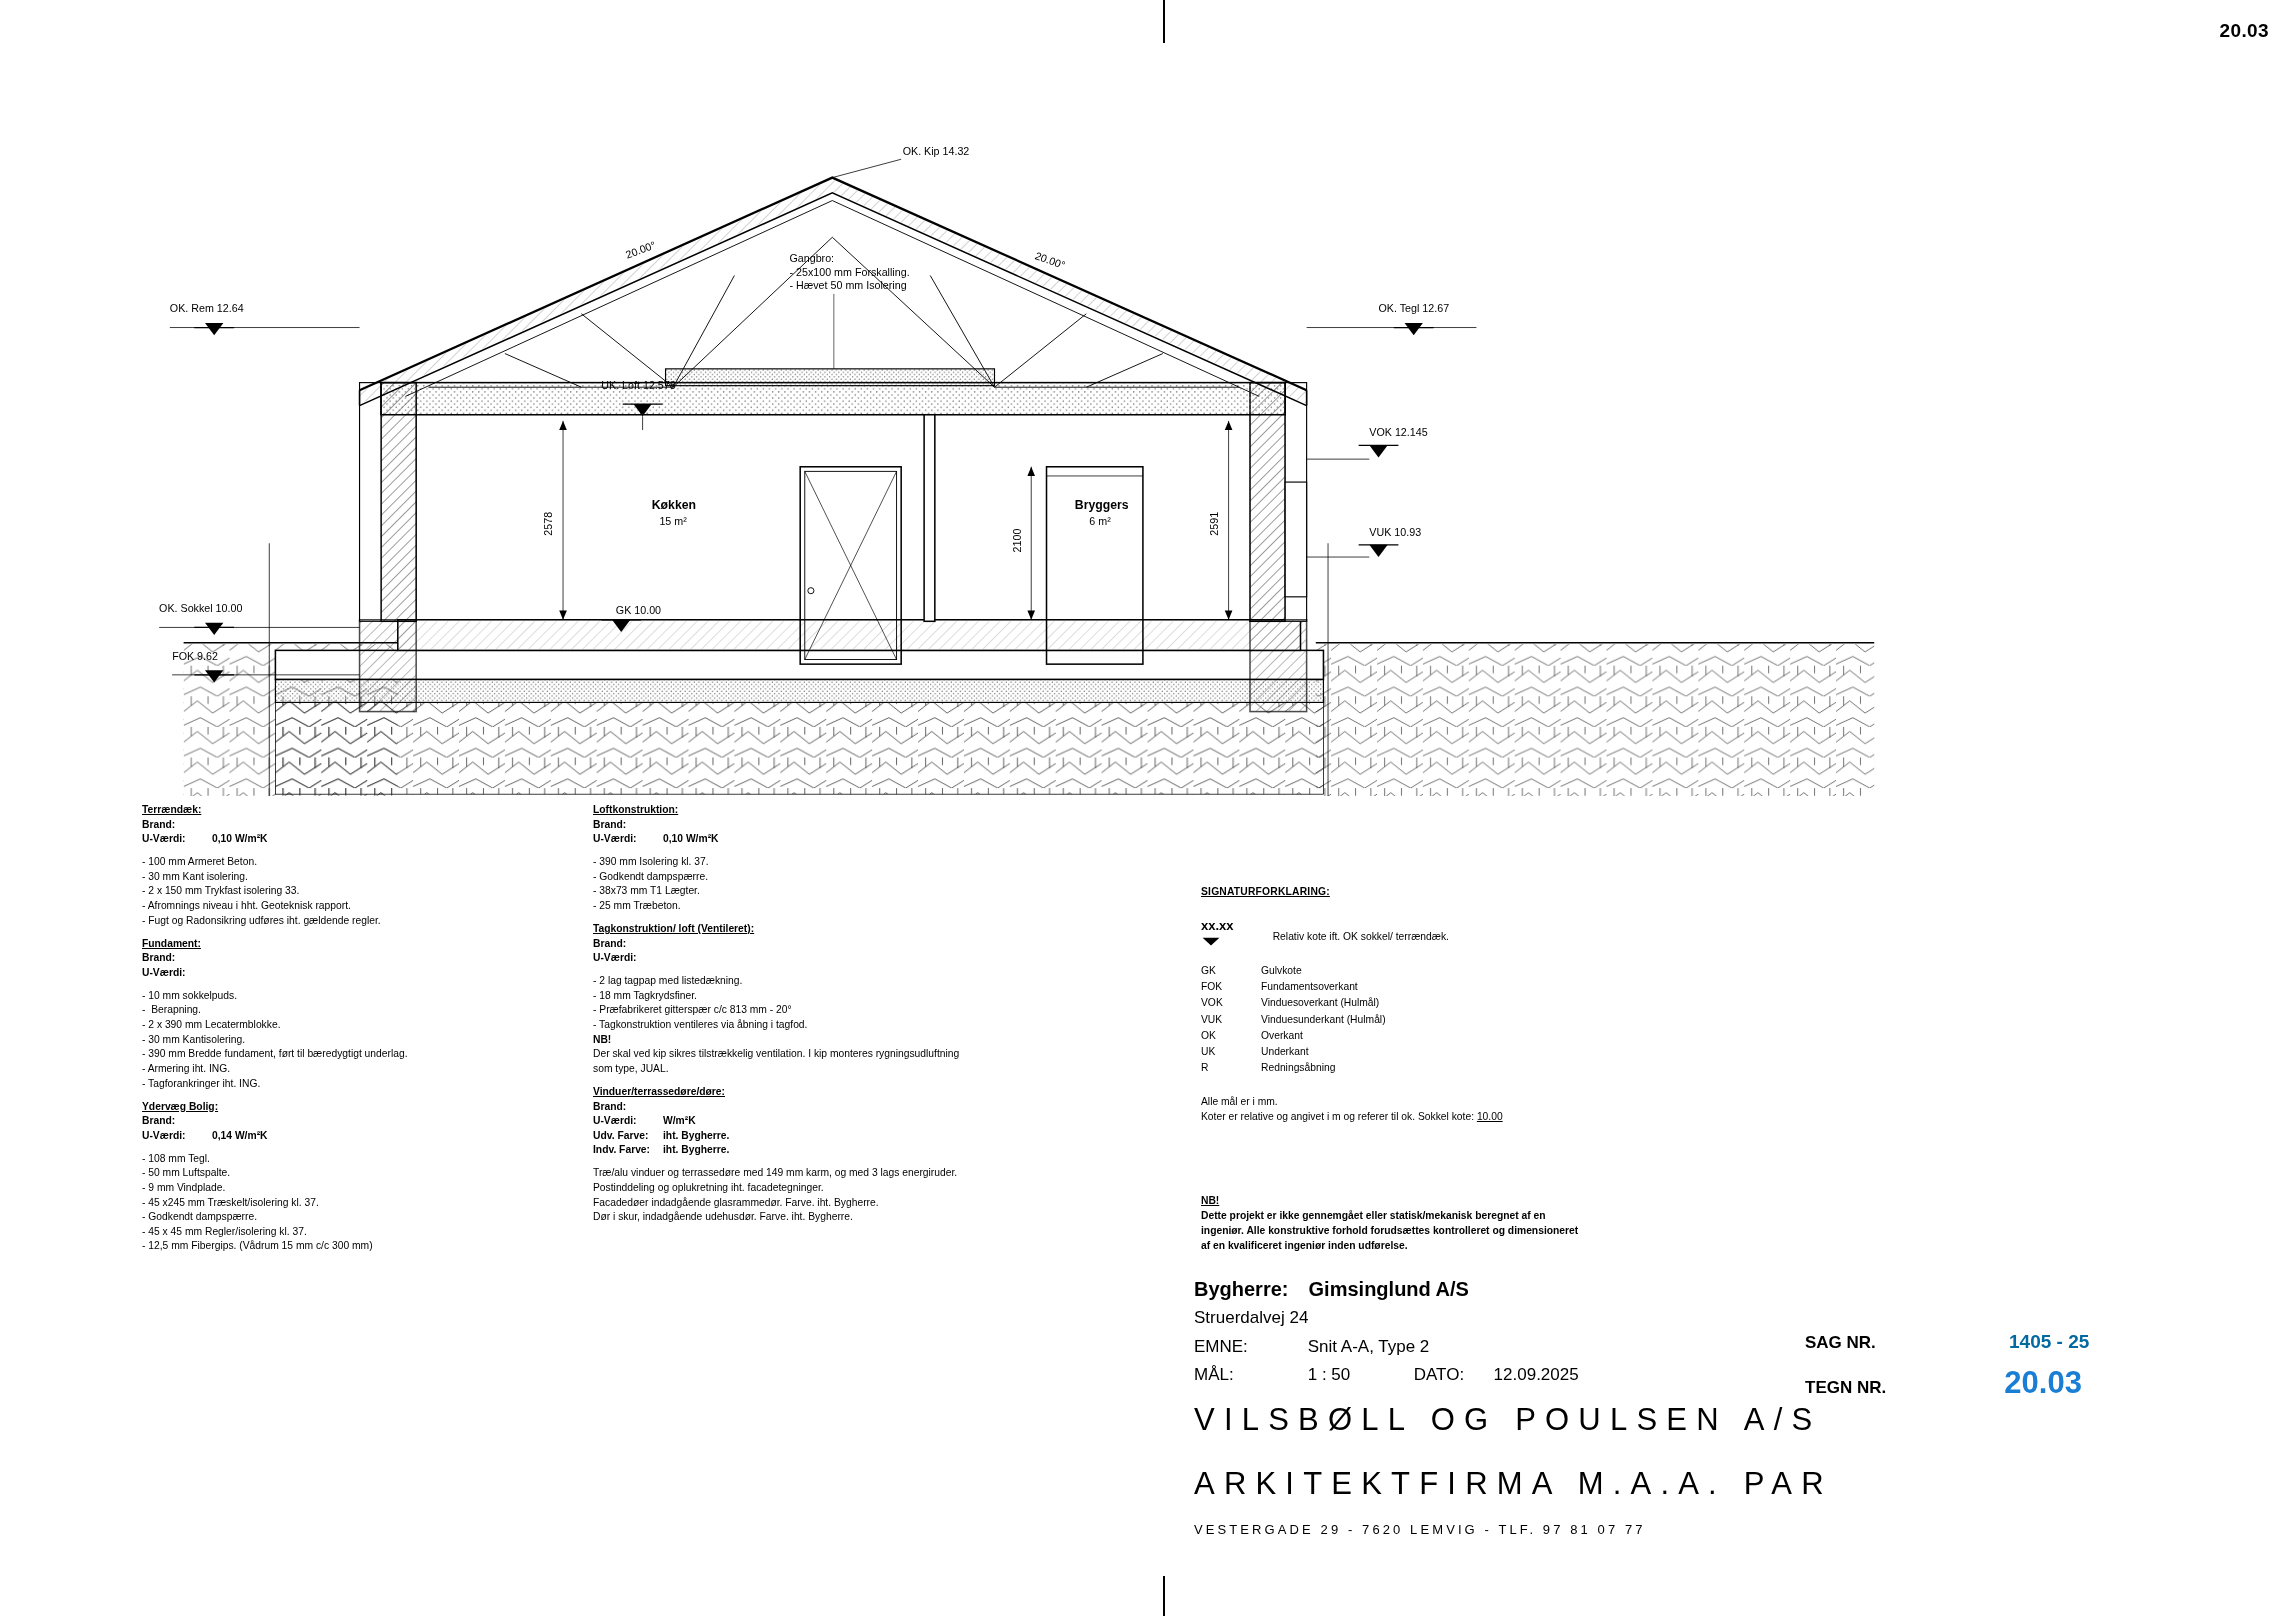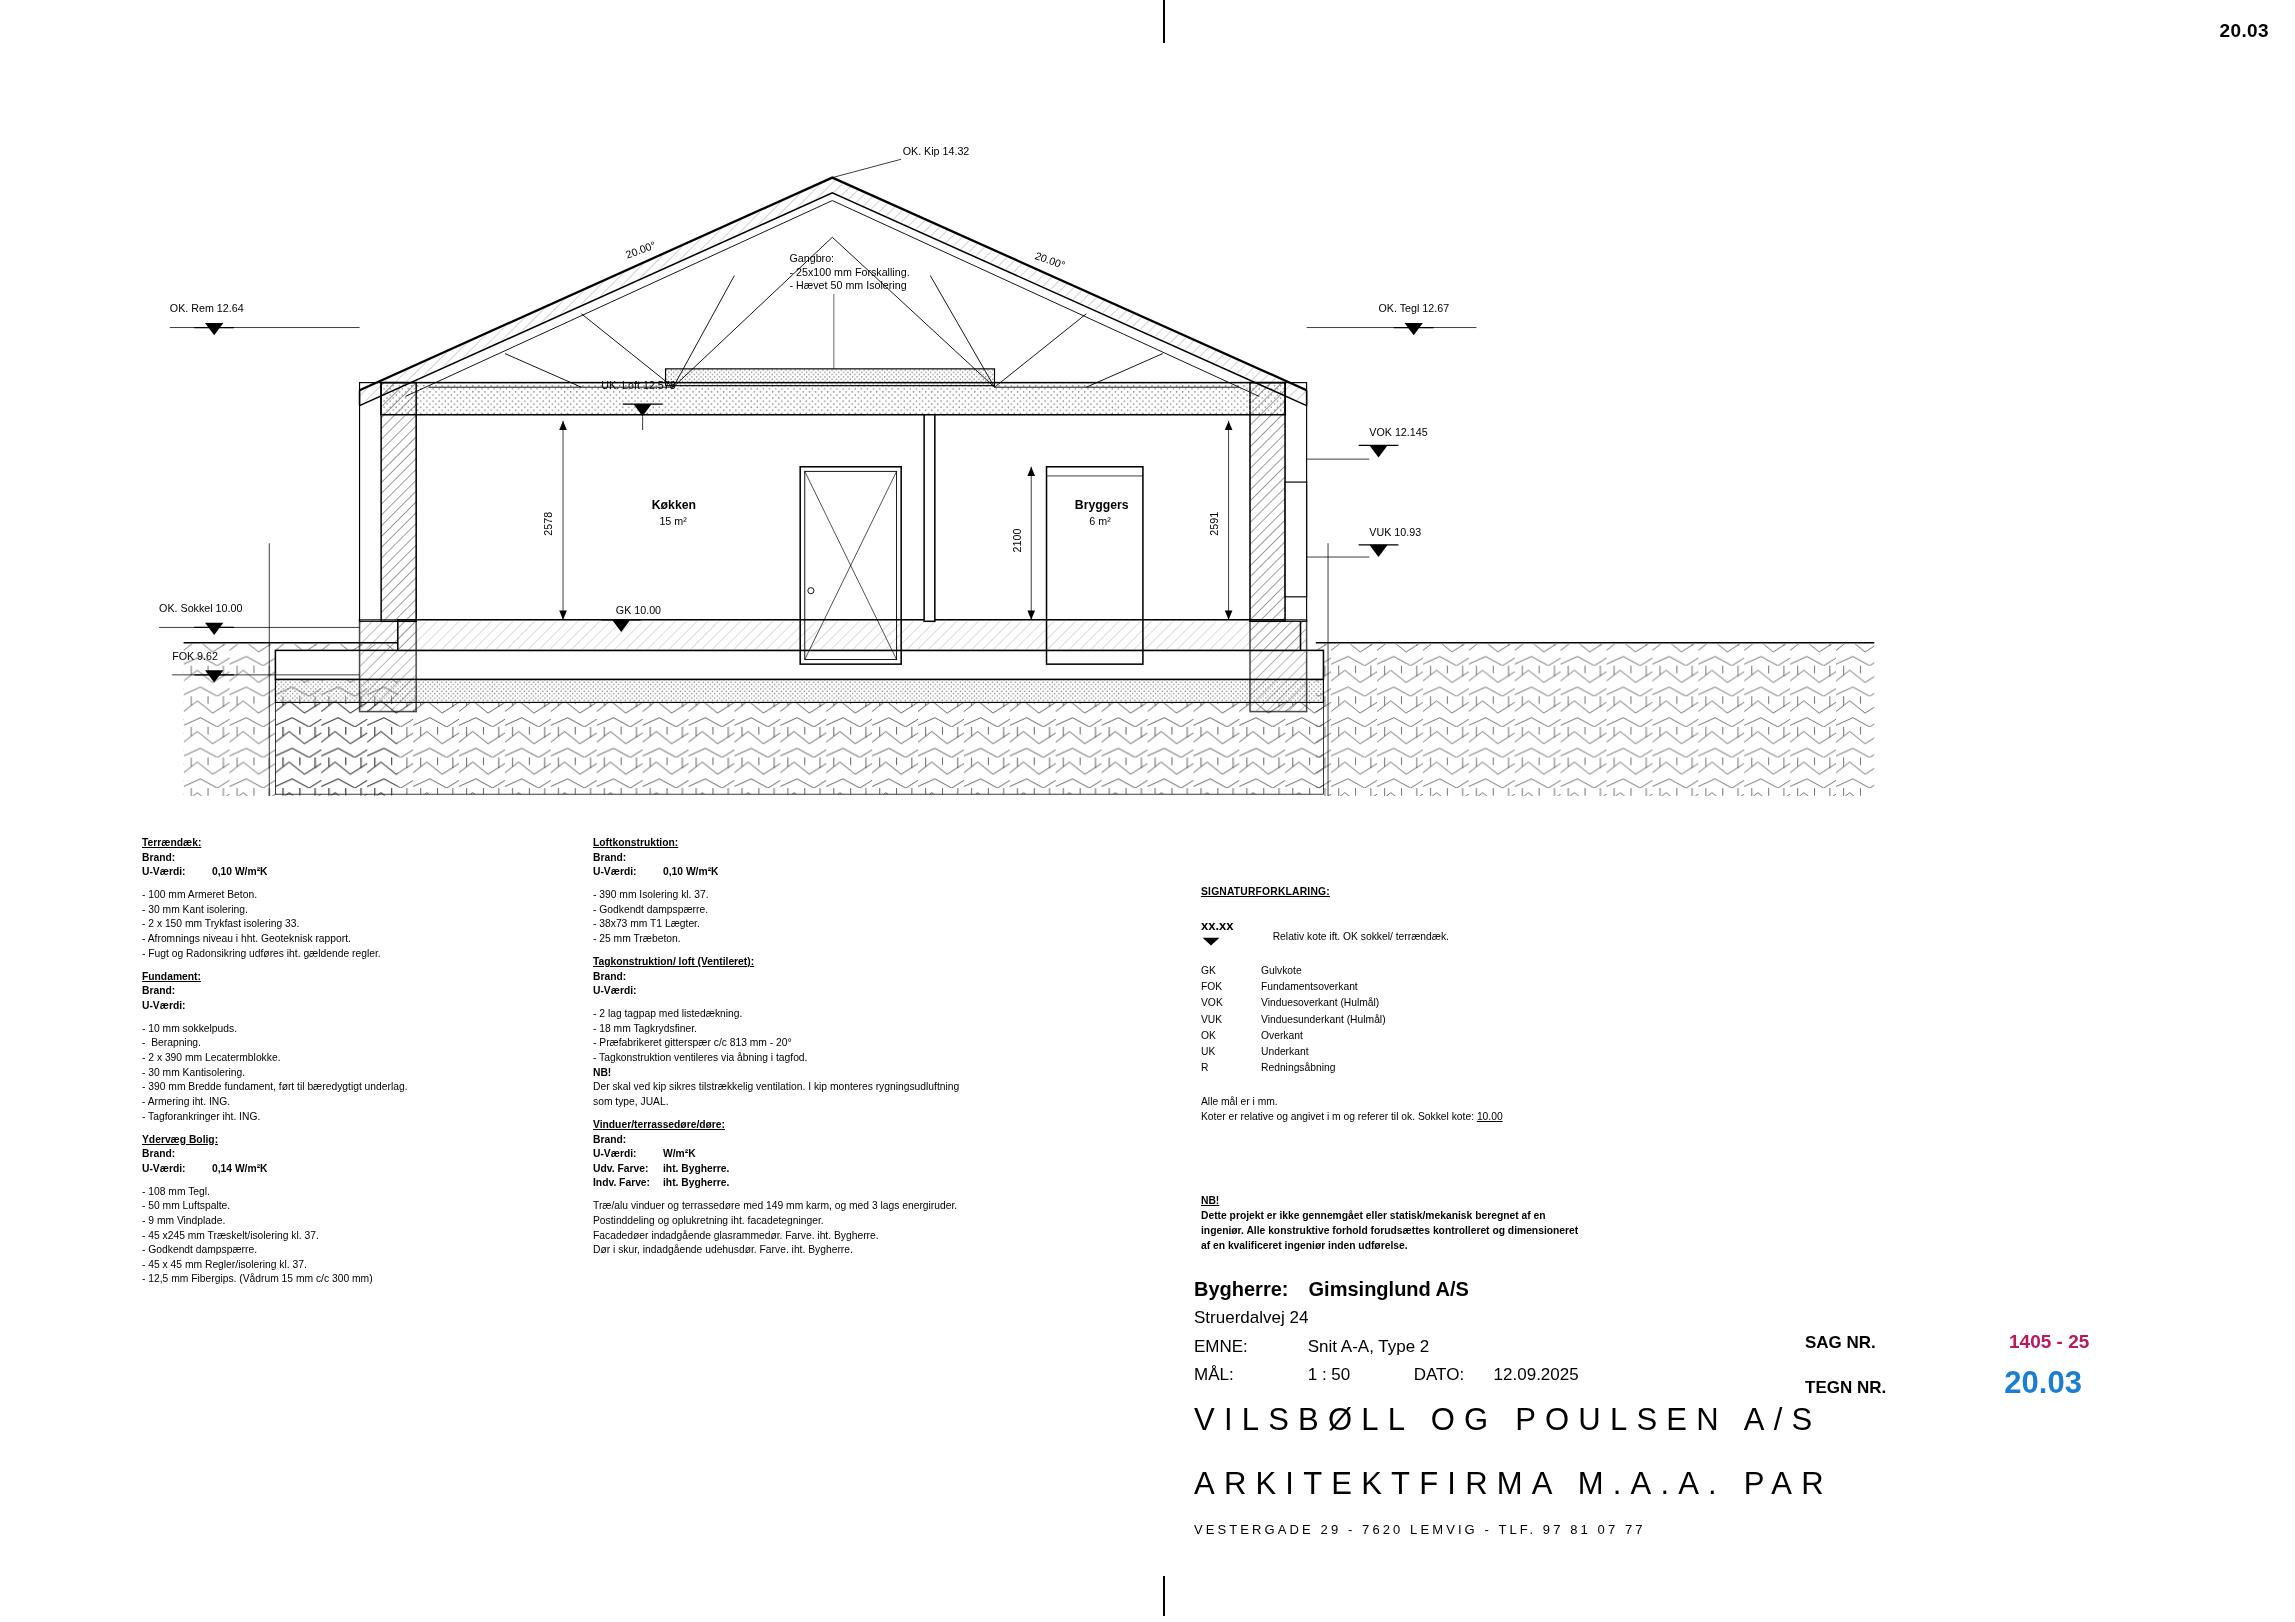--- a/index.html
+++ b/index.html
@@ -7,21 +7,21 @@
   .sheet{position:absolute;inset:0;}
 
   
   .sheet-no{position:absolute;right:26px;top:20px;font-size:19px;font-weight:bold;letter-spacing:0.4px;}
 
   
   .drawing{position:absolute;left:0;top:84px;width:2295px;height:712px;}
   svg{display:block;}
 
   
-  .notes{position:absolute;left:0;top:836px;width:2295px;height:474px;}
+  .notes{position:absolute;left:0;top:803px;width:2295px;height:474px;}
   .col{position:absolute;font-size:10.3px;line-height:1.42;}
   .col .h{font-weight:bold;text-decoration:underline;font-size:10.3px;}
   .col .b{font-weight:bold;}
   .col .sp{height:8.4px;}
   .kv{display:flex;}
   .kv .k{width:70px;font-weight:bold;}
   .kv .v{font-weight:bold;}
   .lines div{white-space:pre;}
 
   
@@ -36,21 +36,21 @@
 
   
   .title-block{position:absolute;left:1194px;top:1278px;width:1087px;}
   .tb-bygherre{font-size:20px;font-weight:bold;margin-bottom:6.9px;}
   .tb-bygherre .lbl{display:inline-block;width:109px;}
   .tb-addr{font-size:17px;margin-bottom:9.2px;}
   .tb-line{font-size:17px;margin-bottom:7.7px;position:relative;}
   .tb-line .lbl{display:inline-block;width:109px;}
   .tb-right{position:absolute;right:0;top:1331px;width:490px;}
   .sagnr-row{display:flex;align-items:baseline;gap:15.3px;font-size:17px;font-weight:bold;}
-  .sagnr-val{color:#be185d;font-size:19px;font-weight:bold;}
+  .sagnr-val{color:#0369a1;font-size:19px;font-weight:bold;}
   .tegnnr-val{color:#1a7fd4;font-size:31px;font-weight:bold;line-height:1;}
   .firm1{font-size:31px;letter-spacing:9.2px;font-weight:400;margin-top:17px;}
   .firm2{font-size:31px;letter-spacing:9.2px;font-weight:400;margin-top:28px;}
   .firm3{font-size:13px;letter-spacing:3.1px;margin-top:20px;}
   .divider{position:absolute;left:1163px;top:1576px;width:1.5px;height:40px;background:#000;}
   .divider-top{position:absolute;left:1163px;top:0;width:1.5px;height:43px;background:#000;}
 </style>
 </head>
 <body>
 

